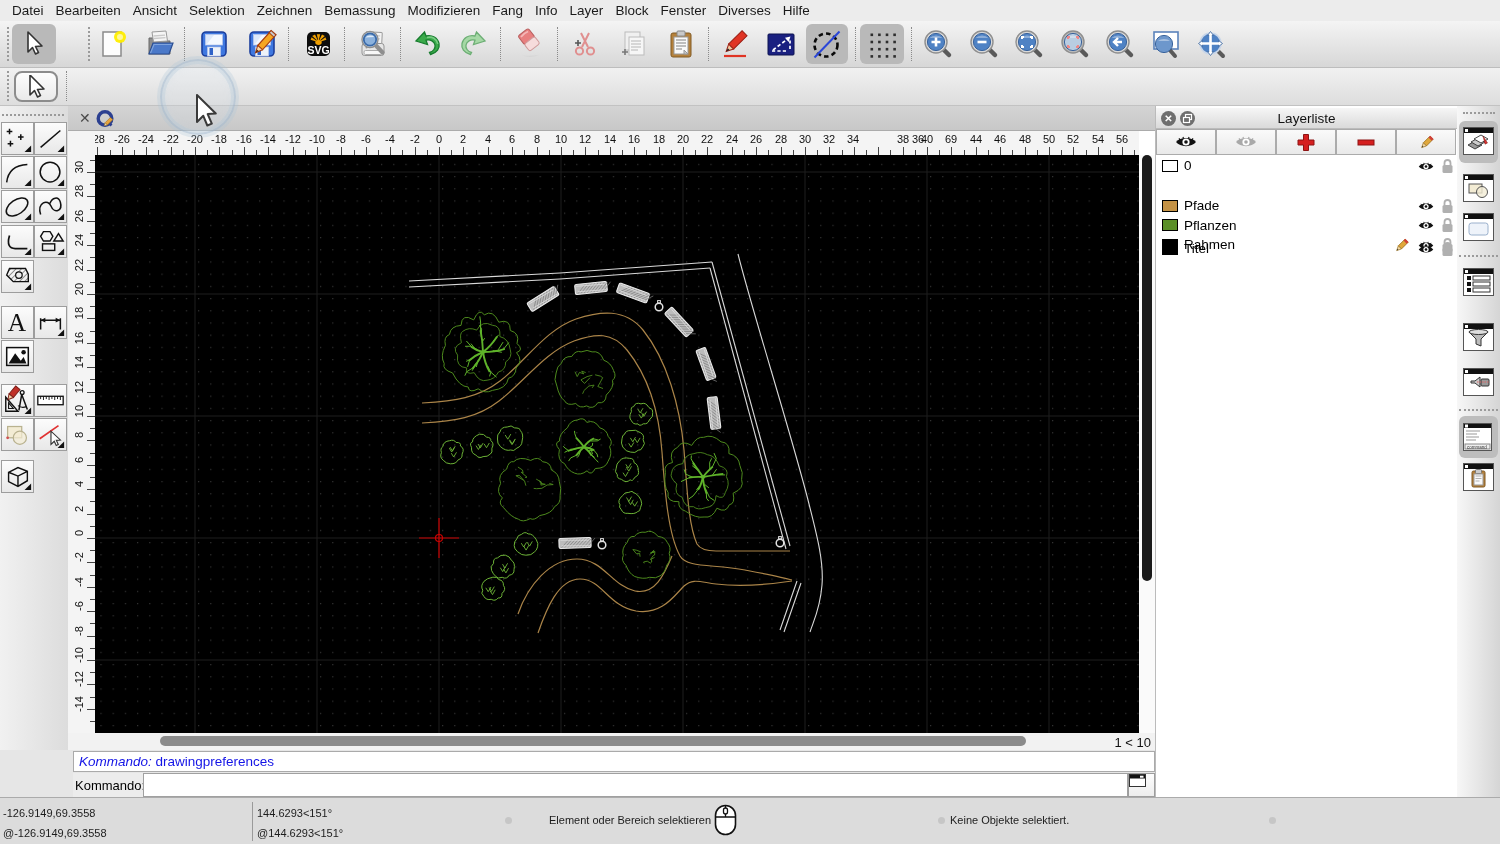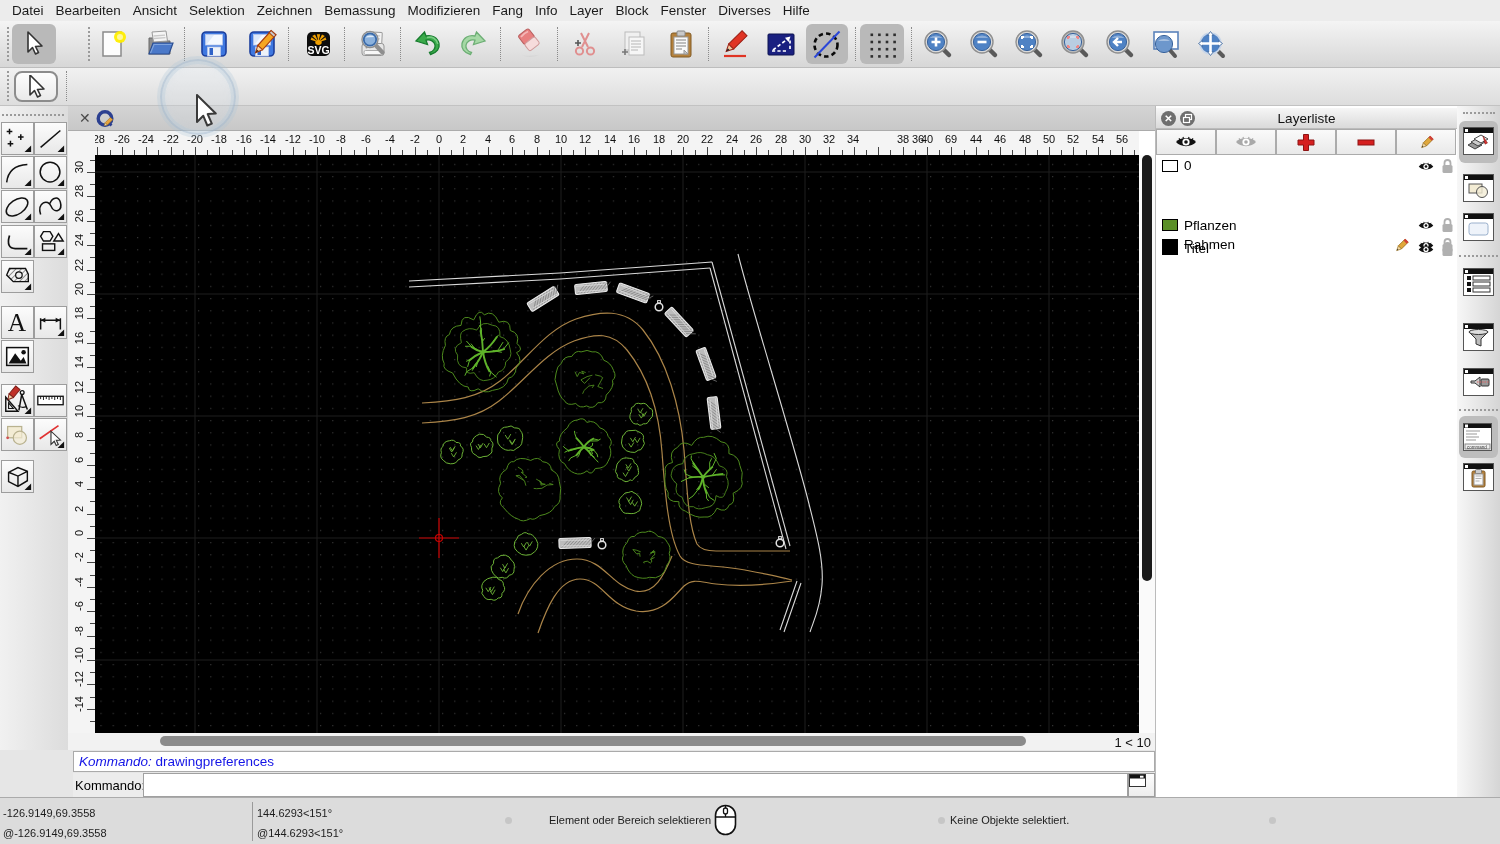--- a/index.html
+++ b/index.html
@@ -825,20 +825,34 @@
           <path d="M1,7 C5,1.5 17,1.5 21,7 C17,12.5 5,12.5 1,7 Z" fill="#111"></path>
           <circle cx="11" cy="7" r="3.6" fill="#fff"></circle>
           <circle cx="11" cy="7" r="1.8" fill="#111"></circle>
           <path d="M5,5 L4,3.4 M8.5,3.6 L8,2 M13.5,3.6 L14,2 M17,5 L18,3.4" stroke="#111" stroke-width="1.2"></path>
         </svg></span>
 <span class="abs" style="left:285px;top:1px"><svg width="13" height="16" viewBox="0 0 13 16">
           <path d="M3.5,7 V5 a3,3 0 0 1 6,0 V7" fill="none" stroke="#b0b0b0" stroke-width="1.8"></path>
           <rect x="1.5" y="7" width="10" height="8" rx="1.5" fill="#b0b0b0"></rect>
         </svg></span>
 </div>
+    <div class="lrow" style="top:91px">
+<span class="swatch" style="background:#c49245"></span>
+<span class="abs" style="left:28px;top:1px">Pfade</span>
+<span class="abs" style="left:262px;top:3px"><svg width="16" height="11" viewBox="0 0 22 14">
+          <path d="M1,7 C5,1.5 17,1.5 21,7 C17,12.5 5,12.5 1,7 Z" fill="#111"></path>
+          <circle cx="11" cy="7" r="3.6" fill="#fff"></circle>
+          <circle cx="11" cy="7" r="1.8" fill="#111"></circle>
+          <path d="M5,5 L4,3.4 M8.5,3.6 L8,2 M13.5,3.6 L14,2 M17,5 L18,3.4" stroke="#111" stroke-width="1.2"></path>
+        </svg></span>
+<span class="abs" style="left:285px;top:1px"><svg width="13" height="16" viewBox="0 0 13 16">
+          <path d="M3.5,7 V5 a3,3 0 0 1 6,0 V7" fill="none" stroke="#b0b0b0" stroke-width="1.8"></path>
+          <rect x="1.5" y="7" width="10" height="8" rx="1.5" fill="#b0b0b0"></rect>
+        </svg></span>
+</div>
     <div class="lrow" style="top:110px">
 <span class="swatch" style="background:#5a8f28"></span>
 <span class="abs" style="left:28px;top:2px">Pflanzen</span>
 <span class="abs" style="left:262px;top:3px"><svg width="16" height="11" viewBox="0 0 22 14">
           <path d="M1,7 C5,1.5 17,1.5 21,7 C17,12.5 5,12.5 1,7 Z" fill="#111"></path>
           <circle cx="11" cy="7" r="3.6" fill="#fff"></circle>
           <circle cx="11" cy="7" r="1.8" fill="#111"></circle>
           <path d="M5,5 L4,3.4 M8.5,3.6 L8,2 M13.5,3.6 L14,2 M17,5 L18,3.4" stroke="#111" stroke-width="1.2"></path>
         </svg></span>
 <span class="abs" style="left:285px;top:1px"><svg width="13" height="16" viewBox="0 0 13 16">

